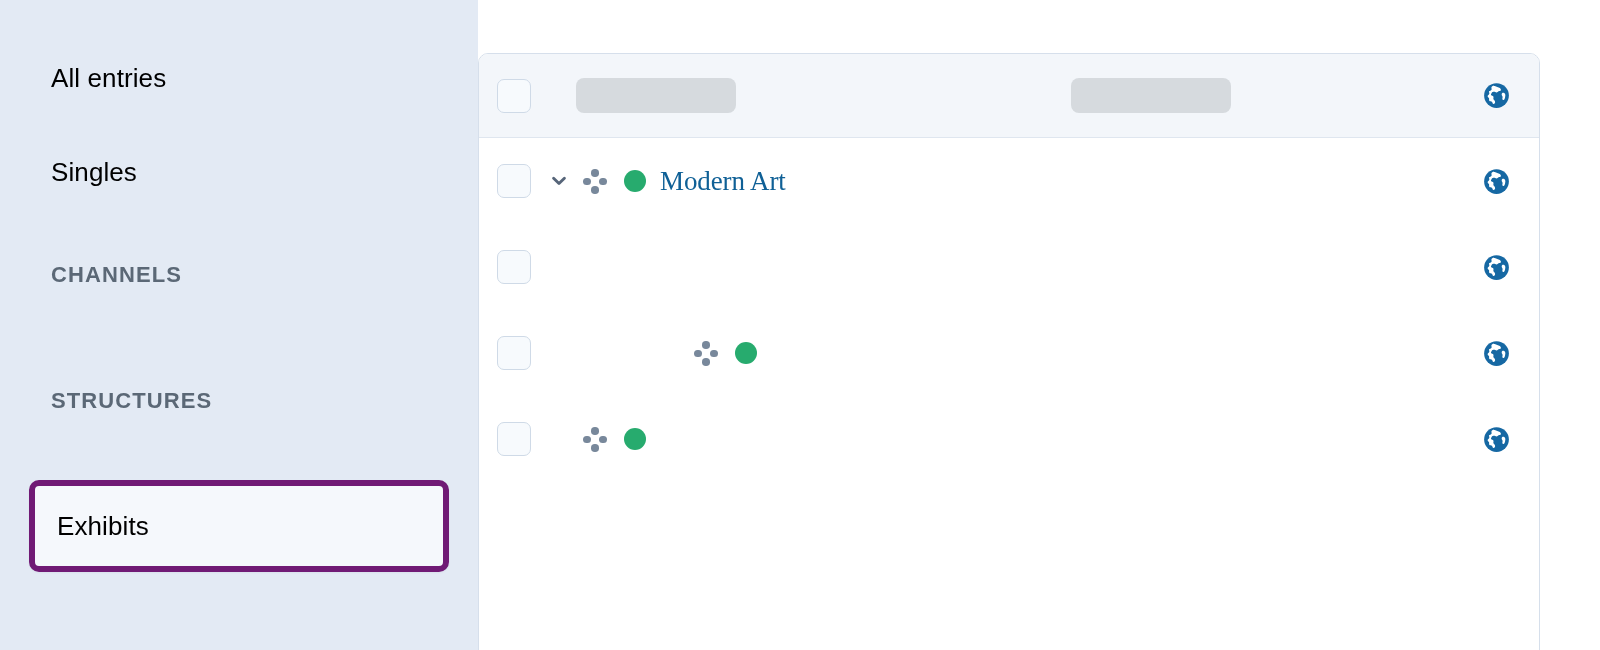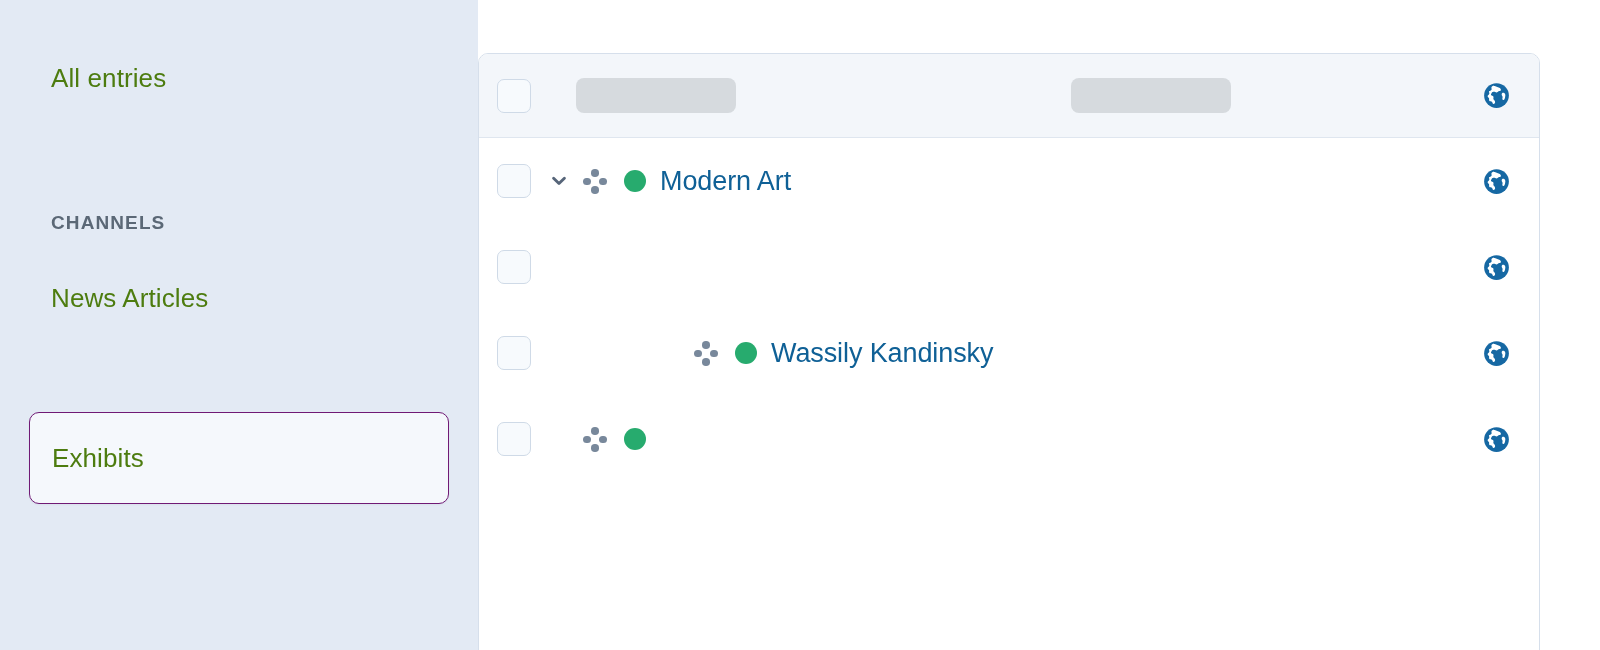--- a/index.html
+++ b/index.html
@@ -31,36 +31,37 @@
   }
 
   .nav-item {
     height: 52px;
     display: flex;
     align-items: center;
     margin: 0 29px 0 29px;
     padding: 0 22px;
     border-radius: 10px;
     font-size: 26px;
-    color: #4d7c0f;
+    color: #000000;
     letter-spacing: 0.1px;
     white-space: nowrap;
   }
 
   .nav-item.selected {
     background: #f5f8fc;
-    border: 1px solid #701a75;
+    border: 6px solid #701a75;
     height: 92px;
     box-shadow: 0 1px 2px rgba(40,60,90,0.05);
+    margin-top: 30px;
   }
 
   .nav-heading {
     margin: 0 29px;
     padding: 0 22px;
-    font-size: 19px;
+    font-size: 22px;
     font-weight: bold;
     letter-spacing: 1.1px;
     color: #5b6876;
     height: 38px;
     display: flex;
     align-items: center;
   }
 
   .gap-lg { height: 58px; }
   .gap-md { height: 42px; }
@@ -143,20 +144,21 @@
     display: flex;
     align-items: center;
     position: relative;
   }
 
   .row-main {
     display: flex;
     align-items: center;
     flex: 1;
     min-width: 0;
+    font-family: Liberation Serif, serif;
   }
 
   .chev {
     width: 22px;
     height: 22px;
     margin-right: 12px;
     flex: none;
     display: flex;
     align-items: center;
     justify-content: center;
@@ -208,33 +210,34 @@
 <div id="app">
 
   <nav id="sidebar">
 
     <div class="nav-item">
       <span>All entries</span>
     </div>
 
     <div class="gap-md"></div>
 
+    <div class="nav-item">
+      <span>Singles</span>
+    </div>
 
     <div class="gap-lg"></div>
 
     <div class="nav-heading">CHANNELS</div>
 
     <div class="gap-sm"></div>
 
-    <div class="nav-item">
-      <span>News Articles</span>
-    </div>
 
     <div class="gap-lg"></div>
 
+    <div class="nav-heading">STRUCTURES</div>
 
     <div class="gap-sm"></div>
 
     <div class="nav-item selected">
       <span>Exhibits</span>
     </div>
 
   </nav>
 
   <main id="main">
@@ -306,21 +309,20 @@
           <div class="row-main">
             <div class="chev empty"></div>
             <div class="indent-2"></div>
             <div class="drag">
               <i class="t"></i>
                 <i class="l"></i>
                 <i class="r"></i>
                 <i class="b"></i>
             </div>
             <div class="status-dot"></div>
-            <a class="entry-link" href="#">Wassily Kandinsky</a>
           </div>
           <div class="cell-globe">
             <svg class="globe" viewBox="0 0 24 24">
               <circle cx="12" cy="12" r="11" fill="#1668a3"></circle>
               <path fill="#ffffff" d="M9.4 2.6c-.3.9-1.4 1.1-1.8 1.9-.4.8.3 1.6 0 2.3-.4.9-1.8.7-2.2 1.5-.3.7.4 1.5.2 2.2-.2.9-1.5 1.2-1.5 2.1 0 .7.9 1.1 1.2 1.7.4.8-.2 1.9.4 2.5.5.6 1.6.3 2.2.8.6.5.5 1.6 1.2 1.9.5.2 1-.3 1.4-.7.3-.4.3-1 .2-1.5-.2-.8-1.1-1.2-1.4-1.9-.3-.8.3-1.8-.1-2.5-.4-.7-1.6-.6-2-1.3-.3-.6.2-1.3.5-1.9.4-.7 1.3-1 2.1-1 .8 0 1.5.7 2.3.6.7-.1 1.2-.8 1.8-1.1.6-.3 1.5-.1 1.9-.6.4-.5 0-1.4-.4-1.9-.5-.6-1.4-.7-2.1-1-.8-.3-1.5-.9-2.3-1-.5-.1-1.2-.2-1.6-.1z"></path>
               <path fill="#ffffff" d="M17.5 9.6c-.6.2-.9 1-.9 1.6 0 .8.7 1.4.8 2.2.1.7-.4 1.5-.1 2.1.2.5 1 .5 1.4.2.6-.4.7-1.3.9-2 .2-.9.4-1.9.1-2.8-.2-.7-.8-1.5-1.5-1.4z"></path>
             </svg>
           </div>
         </div>
 

